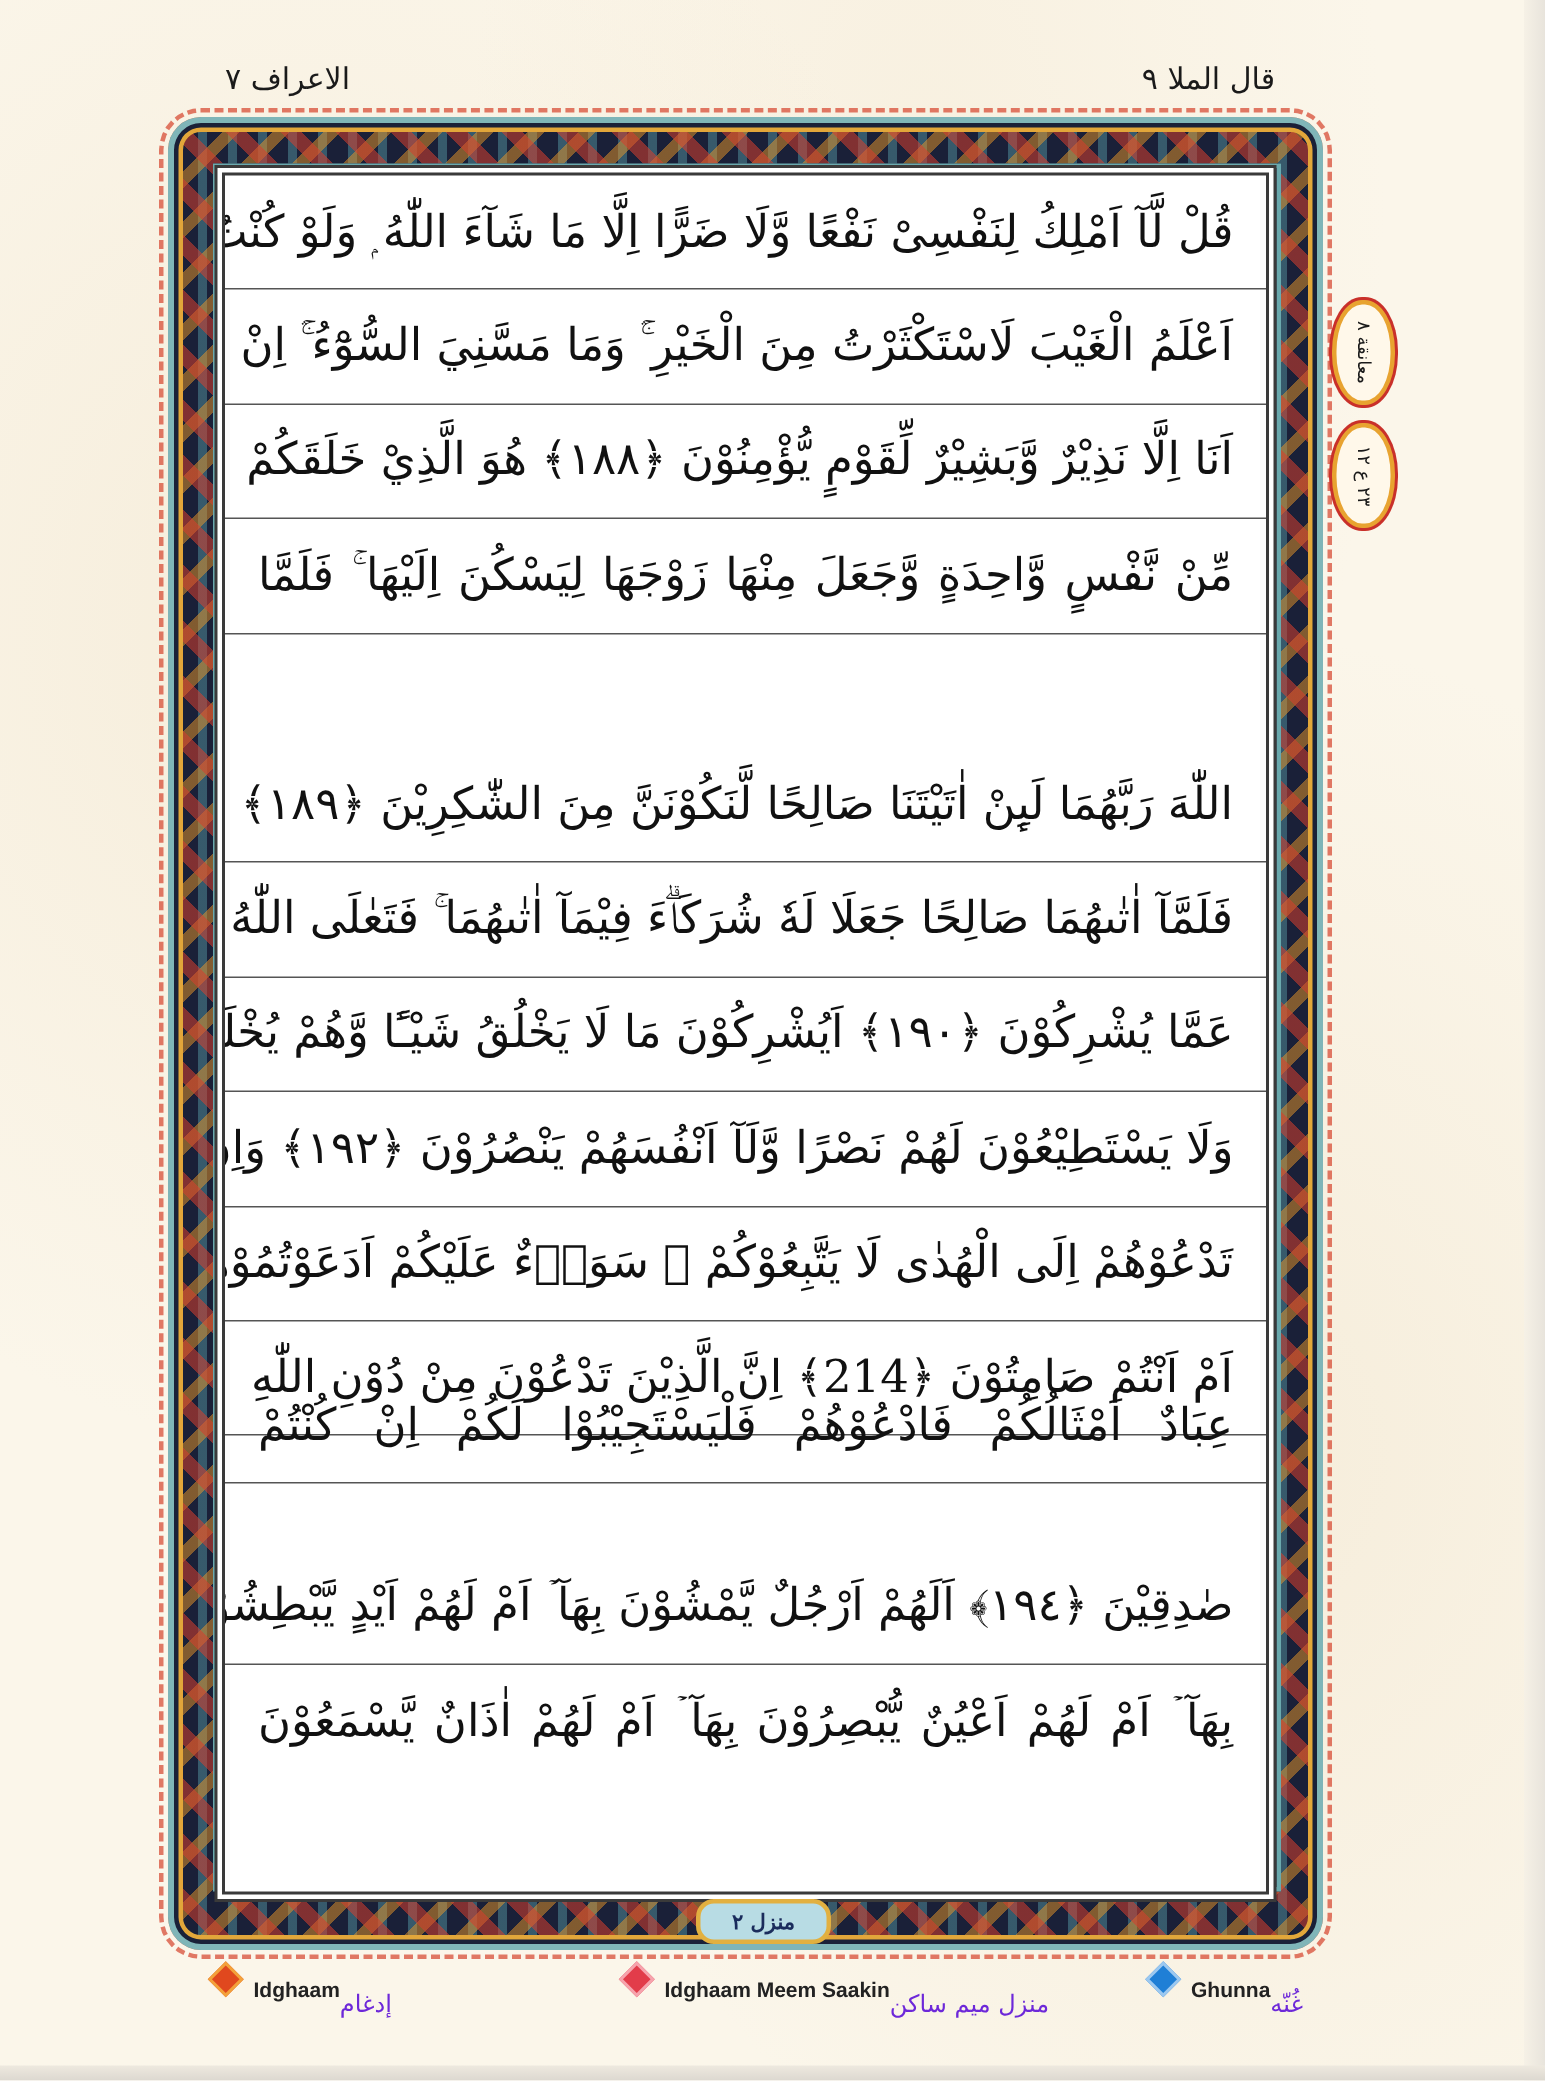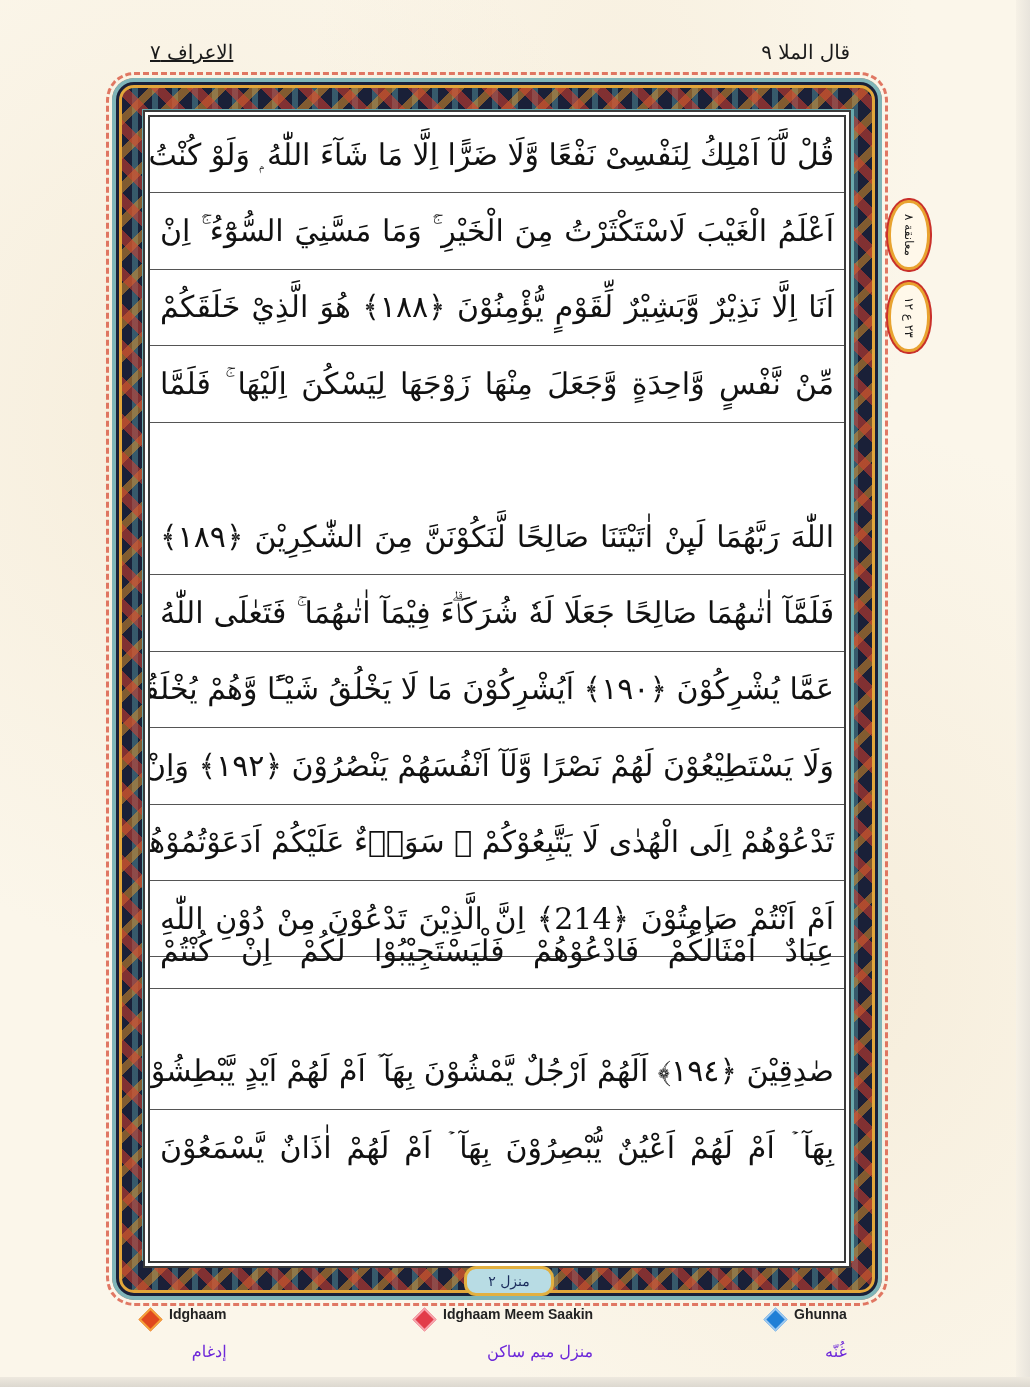--- a/index.html
+++ b/index.html
@@ -14,21 +14,21 @@
     font-family: "DejaVu Sans", sans-serif;
   }
   .page-edge { position:absolute; right:0; top:0; width:14px; height:1387px; background:linear-gradient(90deg,#f6f1e6,#e8e4dc); }
   .bottom-edge { position:absolute; left:0; bottom:0; width:1030px; height:10px; background:linear-gradient(180deg,#eee9df,#dcd8d0); }
 
   
   .header { position:absolute; top:40px; left:150px; width:700px; height:32px; }
   .hdr { position:absolute; top:0; font-family:"DejaVu Serif", serif; font-size:20px; color:#1a1a1a; direction:rtl; }
   .hdr-juz { right:0; }
   .hdr-page { left:50%; transform:translateX(-50%); font-size:21px; font-weight:bold;margin-top:44px; }
-  .hdr-surah { left:0;text-decoration:underline; }
+  .hdr-surah { left:0; }
 
   
   .frame {
     position:absolute; left:112px; top:78px; width:770px; height:1222px;
     border-radius:22px;
     background:
       repeating-linear-gradient(45deg, rgba(214,62,45,0.55) 0 10px, rgba(0,0,0,0) 10px 26px),
       repeating-linear-gradient(-45deg, rgba(232,150,40,0.5) 0 8px, rgba(0,0,0,0) 8px 24px),
       repeating-linear-gradient(90deg, rgba(90,160,170,0.45) 0 6px, rgba(0,0,0,0) 6px 20px),
       #1a2038;
@@ -50,21 +50,21 @@
     border:2px solid #3a3a3a;
     box-shadow: 0 0 0 3px #ffffff, 0 0 0 5px #3a3a3a;
   }
   .line {
     position:absolute; left:0; width:694px; height:76.4px;
     border-bottom:1.5px solid #555;
     display:flex; align-items:center; 
     direction:rtl;
     font-family:"DejaVu Serif", serif; font-size:30px; line-height:1;
     color:#111; white-space:nowrap; overflow:hidden;
-    padding:0 10px;
+    padding:0 22px;
   }
   .line:last-child { border-bottom:none; }
   .line-text { display:block; width:100%; text-align:justify; text-align-last:justify; letter-spacing:0.5px; }
 
   
   .badge {
     position:absolute; left:888px; width:42px; height:70px;
     display:flex; align-items:center; justify-content:center;
     background:#fff8ea;
     border:3px solid #e8a330;
@@ -74,31 +74,31 @@
     writing-mode: vertical-rl; direction:rtl;
   }
   .badge-1 { top:200px; }
   .badge-2 { top:282px; }
 
   
   .manzil {
     position:absolute; left:464px; top:1266px; width:90px; height:30px;
     background:#b8dce4; border:3px solid #e2b040; border-radius:12px;
     display:flex; align-items:center; justify-content:center;
-    font-family:"DejaVu Serif", serif; font-size:14px; color:#1a2c5c; direction:rtl;
+    font-family:"DejaVu Serif", serif; font-size:14px; color:#1a2c5c; direction:rtl;font-weight:bold;
   }
 
   
   .legend { position:absolute; top:1306px; left:0; width:1030px; height:60px; }
   .legend-item { position:absolute; top:0; display:flex; align-items:flex-start; }
   .diamond {
     width:17px; height:17px; transform:rotate(45deg); margin:5px 10px 0 4px;
     border:2px solid; flex:none;
   }
-  .legend-label { display:flex; flex-direction:column; align-items:flex-end; }
+  .legend-label { display:flex; flex-direction:row; align-items:center; }
   .legend-en { font-family:"Liberation Sans", sans-serif; font-weight:bold; font-size:14px; color:#222; }
   .legend-ar { font-family:"DejaVu Serif", serif; font-size:16px; color:#6d28d9; margin-top:20px; direction:rtl; }
   .li-1 { left:138px; }
   .li-2 { left:412px; }
   .li-3 { left:763px; }
 </style>
 </head>
 <body>
 
 <div class="page-edge"></div>

